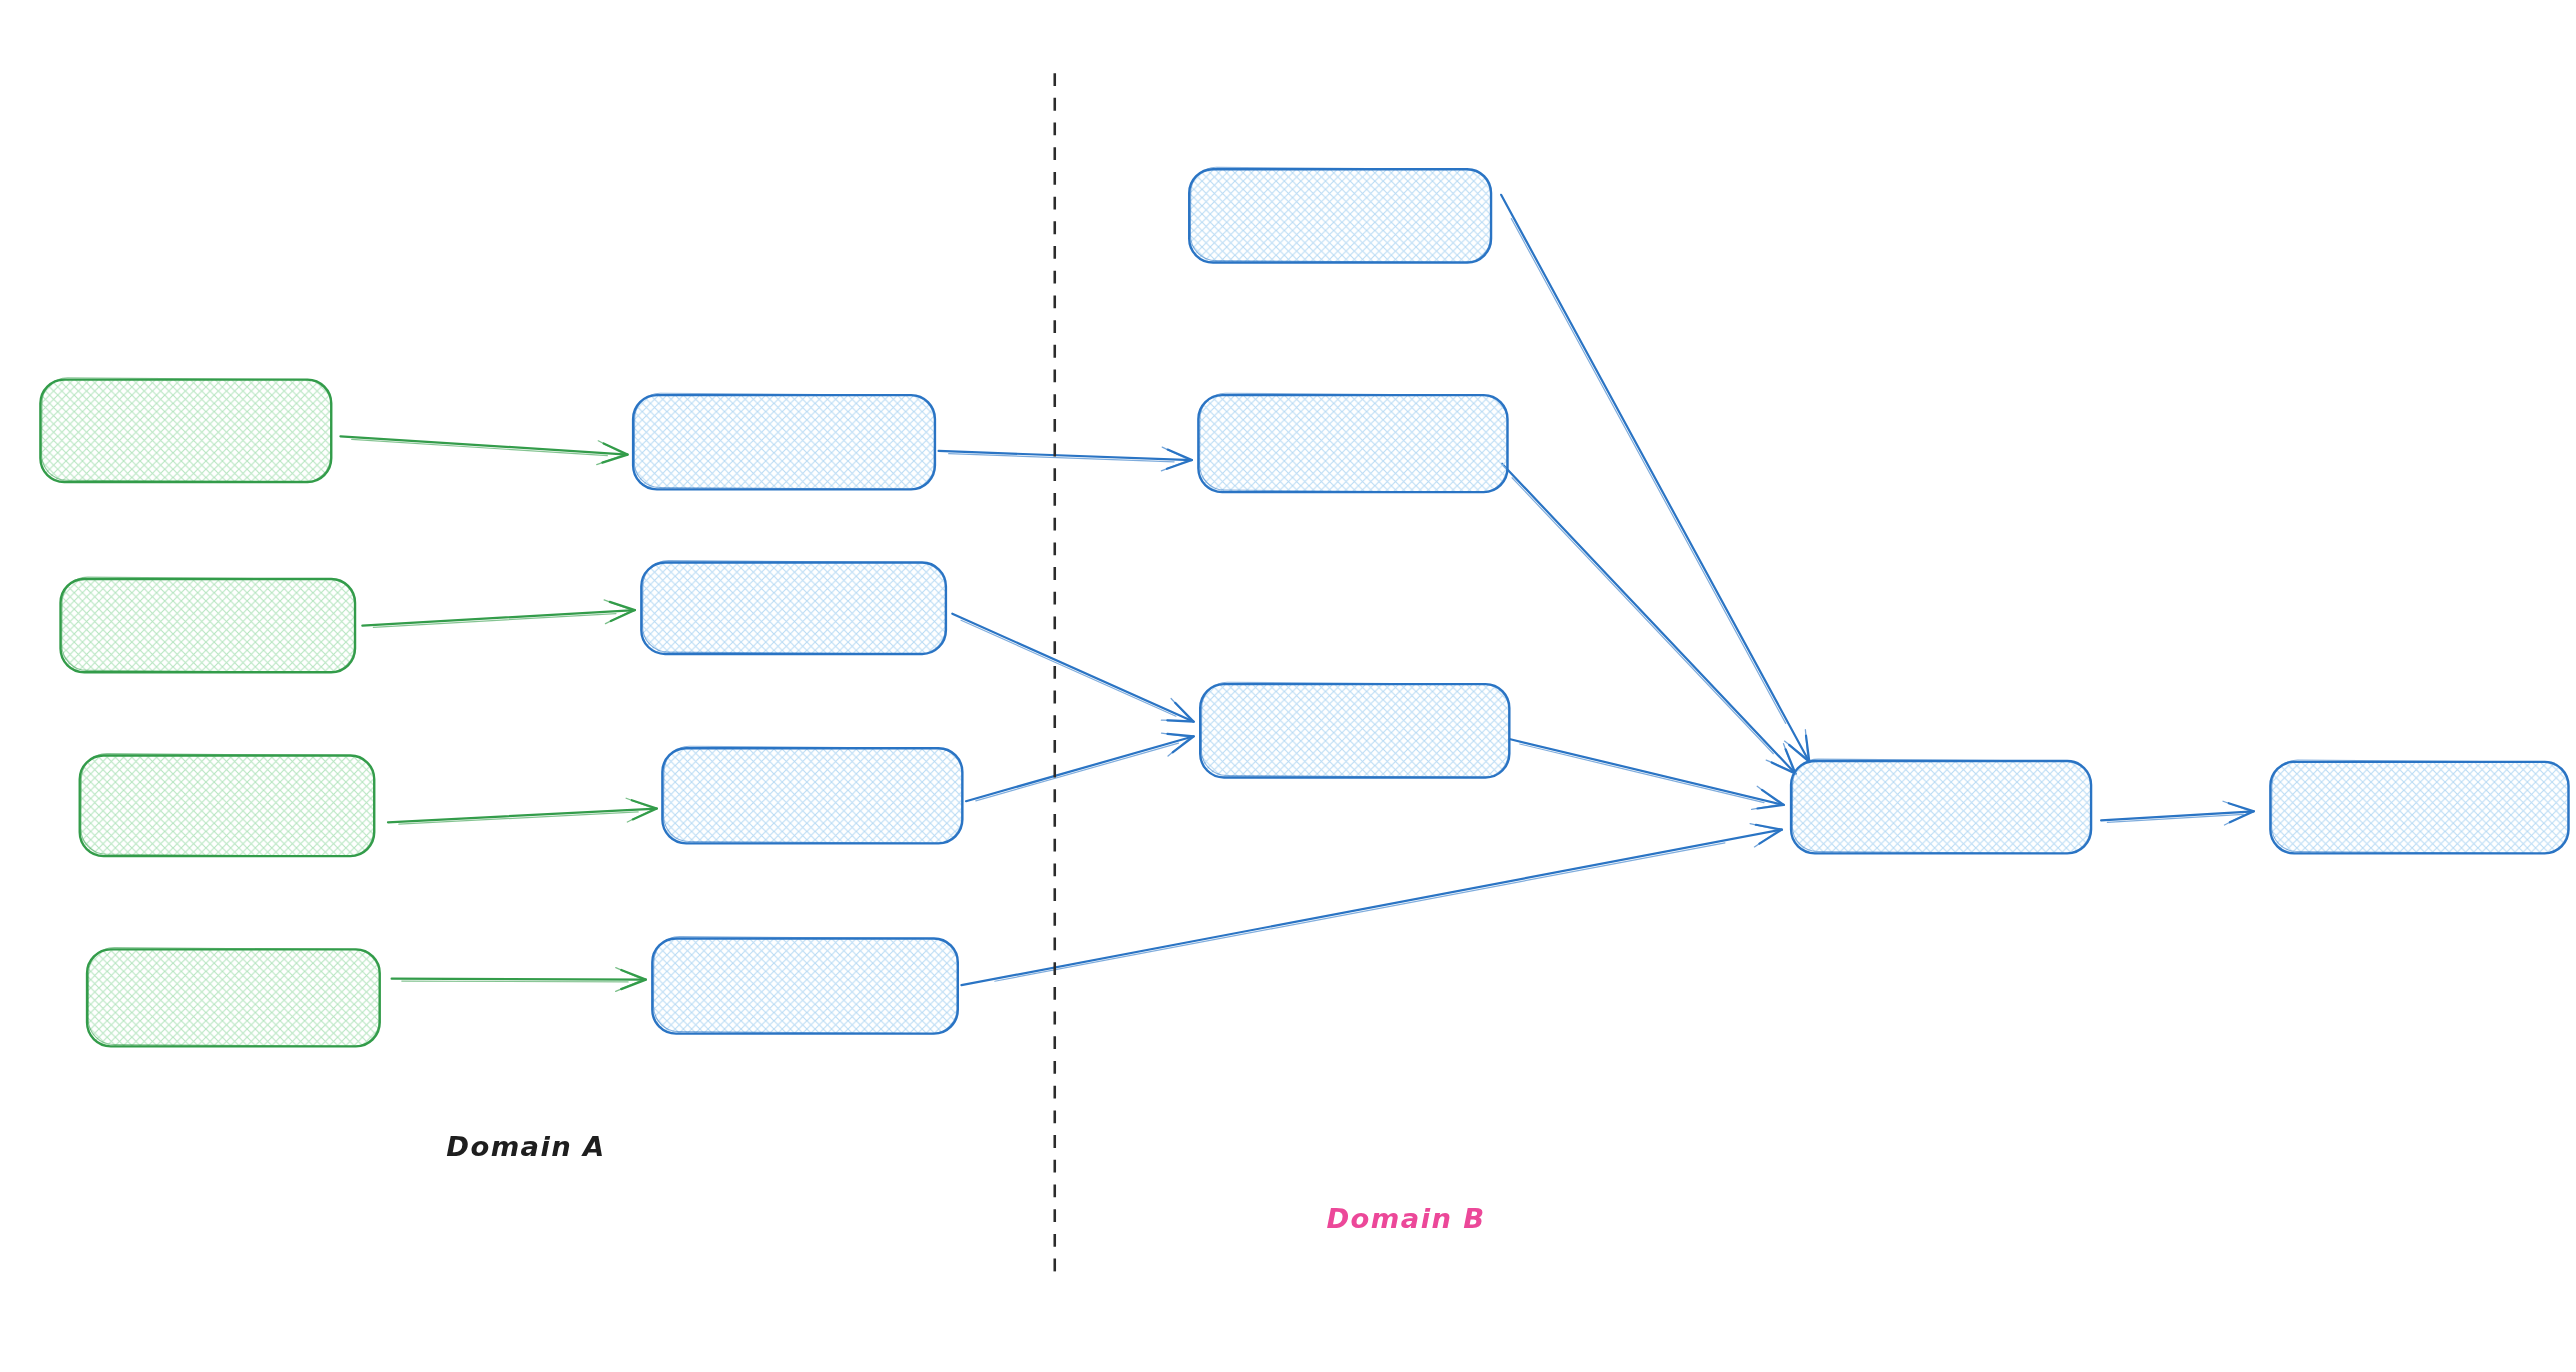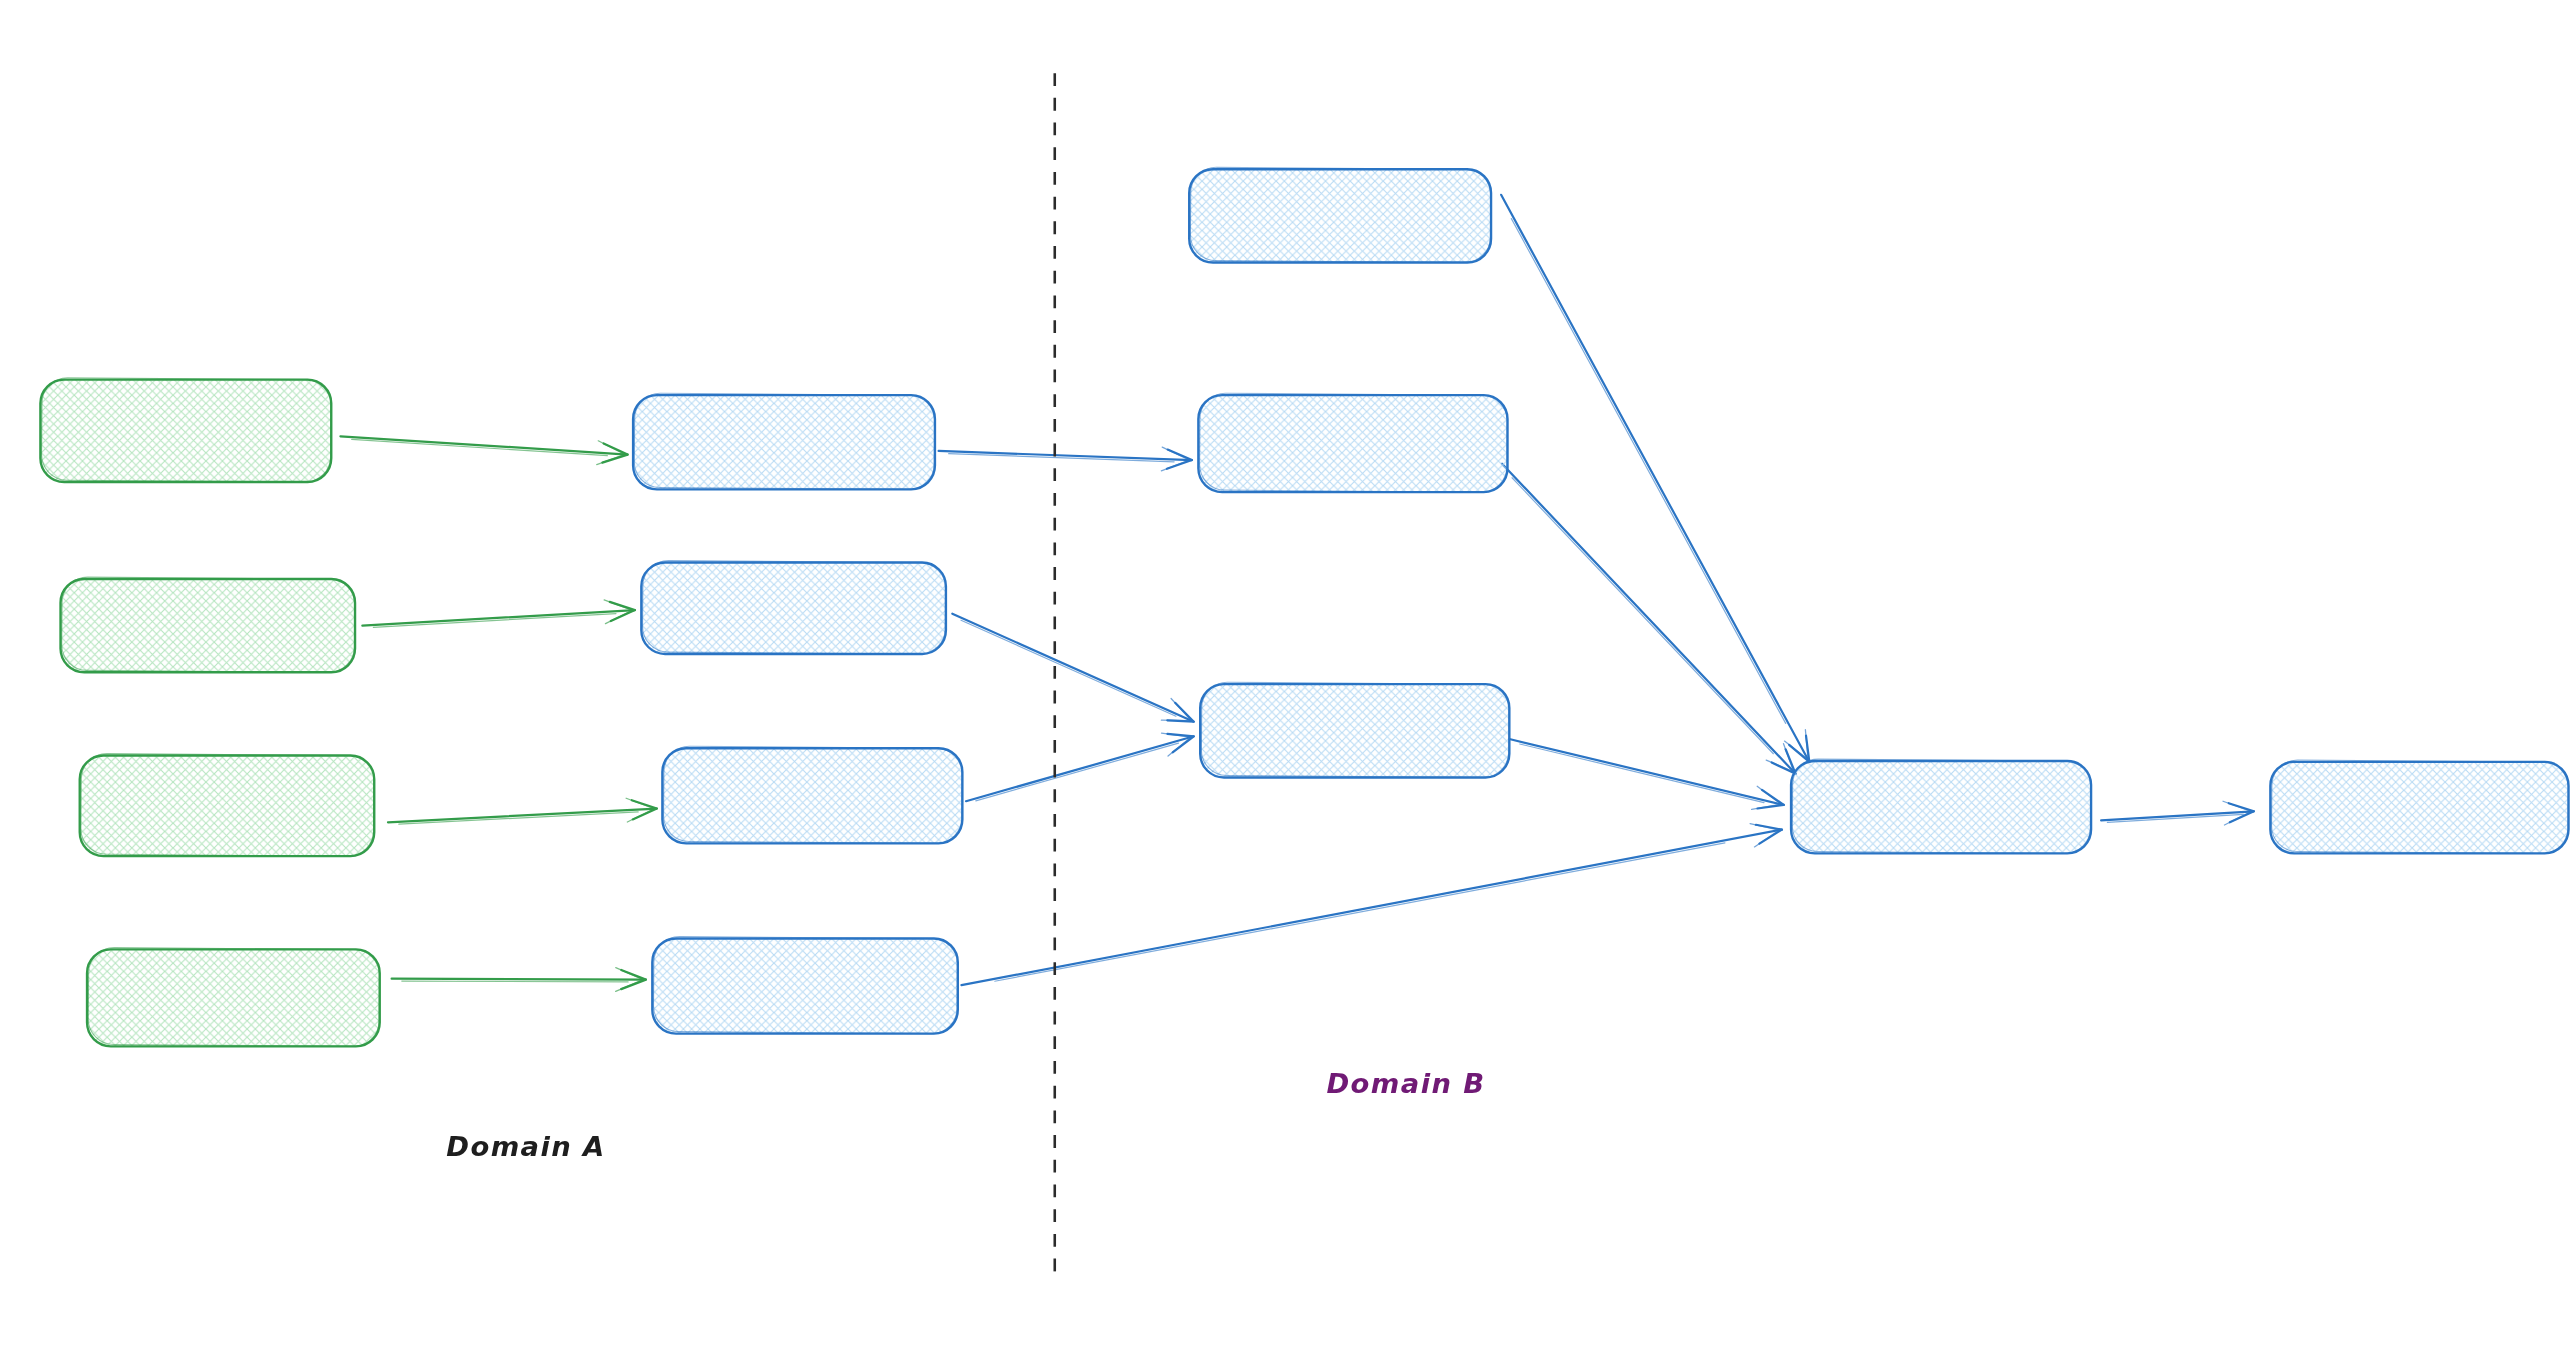--- a/index.html
+++ b/index.html
@@ -180,16 +180,16 @@
           <rect x="2483.5" y="832" width="324" height="100" rx="28" ry="28" fill="none" stroke="#2a74c4" stroke-width="1.2" opacity="0.55" transform="rotate(0.45 2645 883)"></rect>
         </g>
       </g>
     <g id="layer-separator">
         <line x1="1153" y1="80" x2="1153" y2="1400" stroke="#2b2b2b" stroke-width="2.8" stroke-dasharray="14 13"></line>
       </g>
   </svg>
 
   <div class="domain-label" id="label-domain-a" style="left: 526px; top: 1146px; color: rgb(30, 30, 30);">Domain A</div>
 
-  <div class="domain-label" id="label-domain-b" style="left: 1406px; top: 1083px; color: #701a75;">Domain B</div>
+  <div class="domain-label" id="label-domain-b" style="left: 1406px; top: 1218px; color: #ec4899;">Domain B</div>
 
 </div>
 
 
 </body></html>

